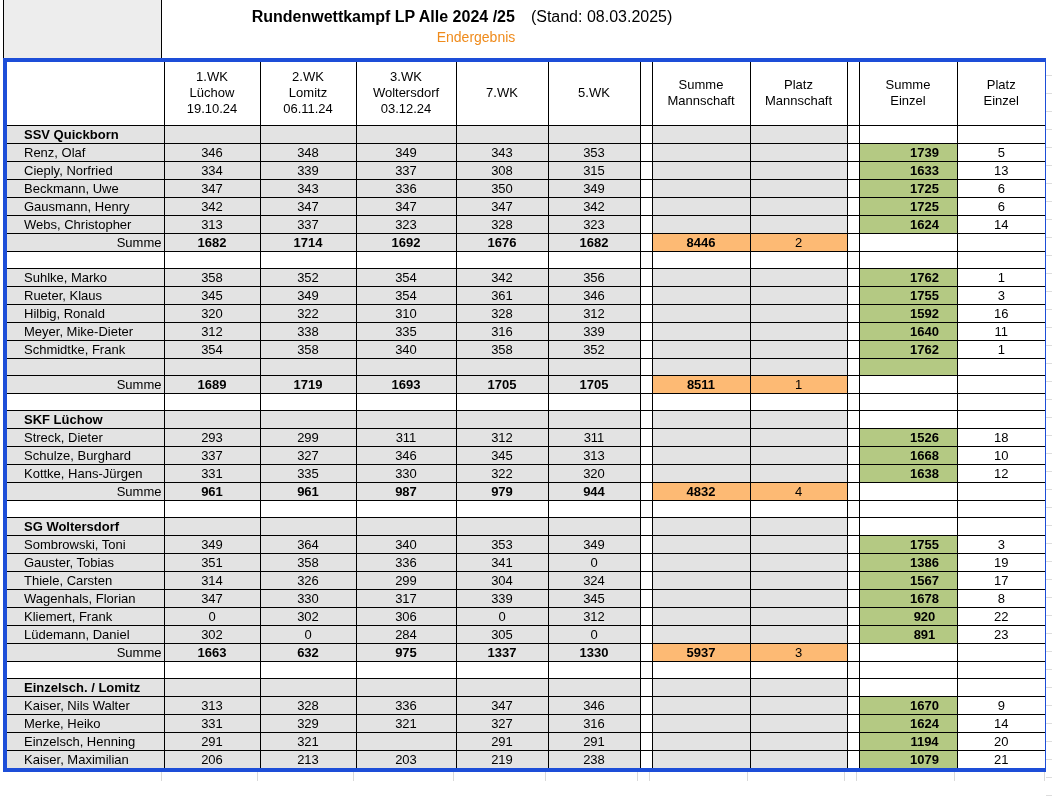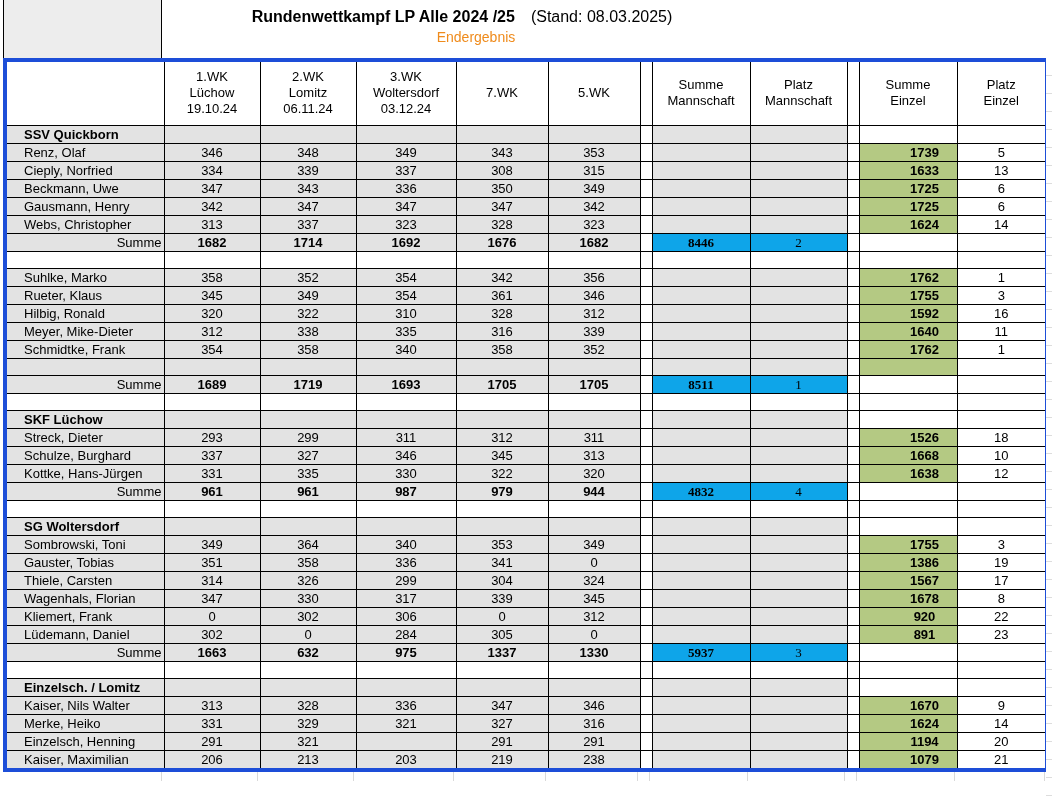--- a/index.html
+++ b/index.html
@@ -34,21 +34,21 @@
     text-align:center; vertical-align:middle; background:#fff;
   }
   tbody td { height:17px; line-height:17px; text-align:center; vertical-align:middle; }
   td.name { text-align:left; padding-left:17px; }
   td.sumlabel { text-align:right; padding-right:2px; }
   .team { font-weight:bold; }
   .bold { font-weight:bold; }
   .g { background:#e3e3e3; }
   .w { background:#ffffff; }
   .green { background:#b4c983;padding-left:35px; }
-  .yellow { background:#0ea5e9;font-family:Liberation Serif, serif; }
+  .yellow { background:#fdba74; }
 
   
   .below-strip { margin-left:3px; height:9px; display:flex; }
   .below-strip div { height:9px; border-right:1px solid #d9d9d9; }
   .right-strip {
     position:absolute; top:58px; left:1046px; width:6px; height:740px;
     background:repeating-linear-gradient(to bottom, #fff 0 17px, #ddd 17px 18px);
   }
 </style>
 </head>

